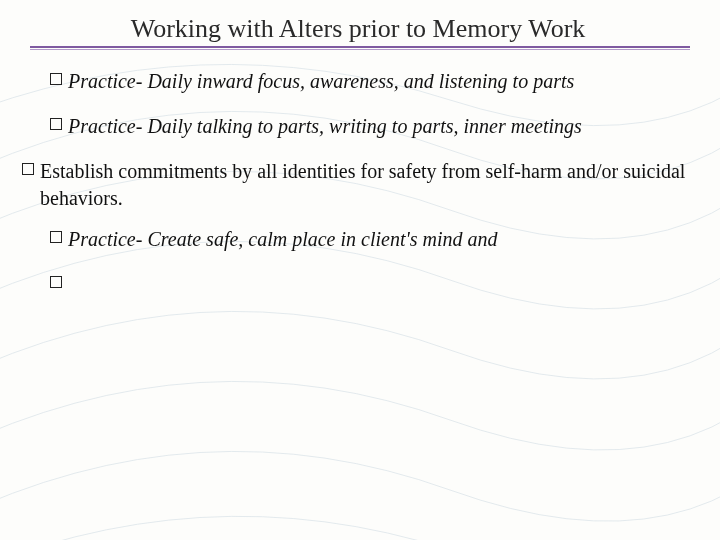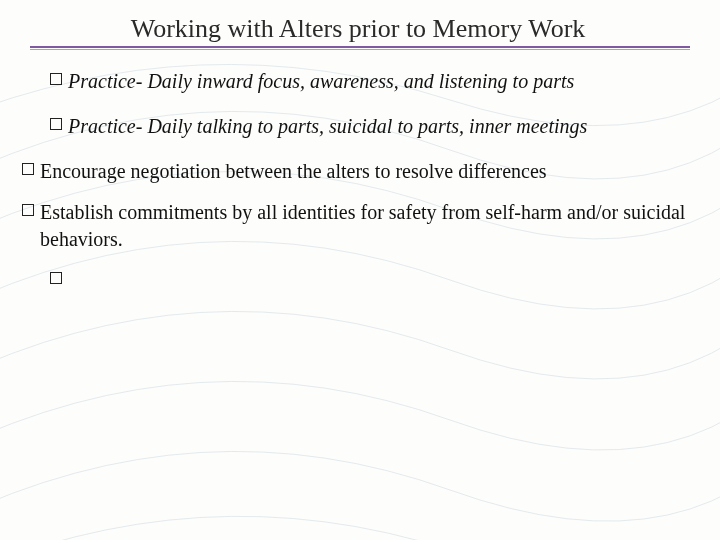--- a/index.html
+++ b/index.html
@@ -112,32 +112,32 @@
 
 
     <div class="row sub">
       <span class="box"></span>
       <span class="txt">Practice- Daily inward focus, awareness, and listening to parts</span>
     </div>
 
 
     <div class="row sub">
       <span class="box"></span>
-      <span class="txt">Practice- Daily talking to parts, suicidal to parts, inner meetings</span>
+      <span class="txt">Practice- Daily talking to parts, writing to parts, inner meetings</span>
     </div>
 
-    <div class="row">
-      <span class="box"></span>
-      <span class="txt">Encourage negotiation between the alters to resolve differences</span>
-    </div>
 
     <div class="row">
       <span class="box"></span>
       <span class="txt">Establish commitments by all identities for safety from self-harm and/or suicidal behaviors.</span>
     </div>
 
+    <div class="row sub">
+      <span class="box"></span>
+      <span class="txt">Practice- Create safe, calm place in client's mind  and</span>
+    </div>
 
     <div class="row sub">
       <span class="box"></span>
     </div>
 
   </div>
 </div>
 
 </body></html>

